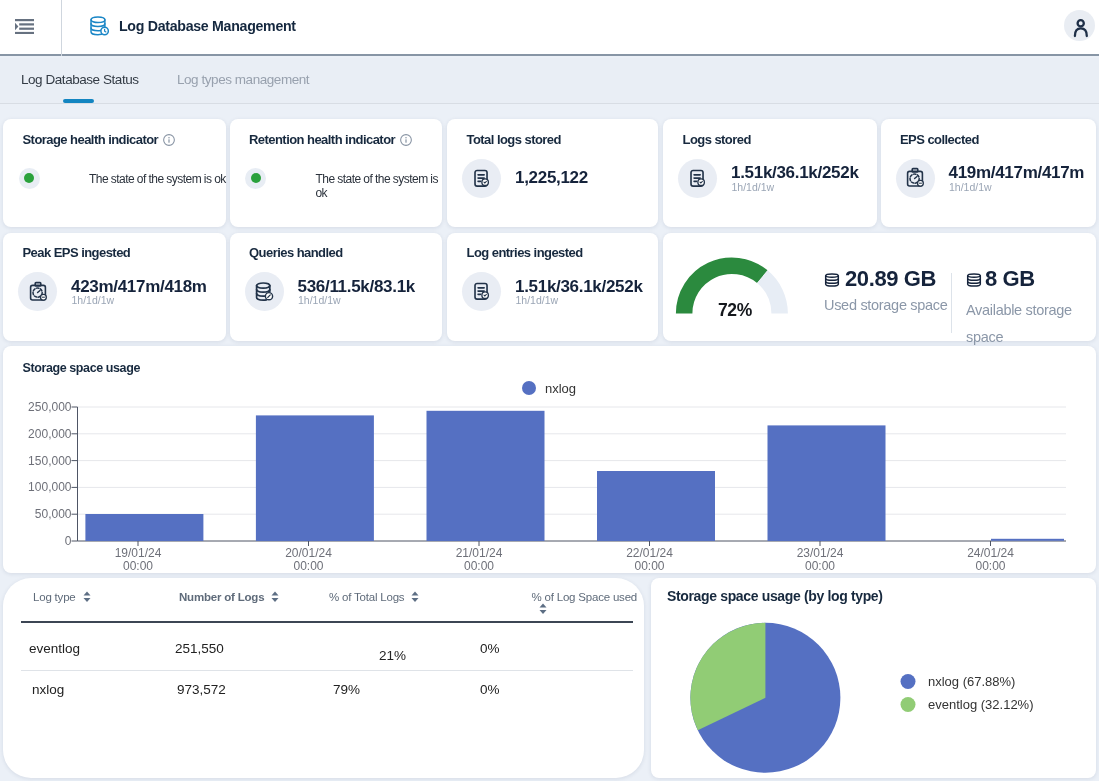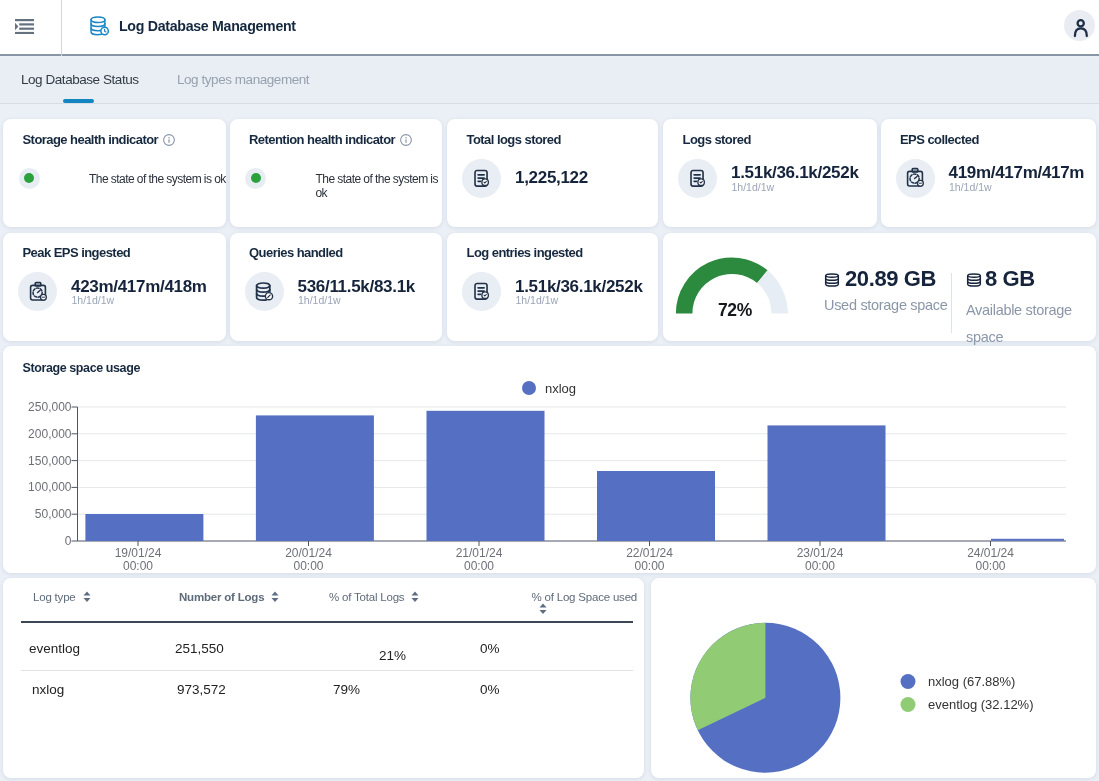--- a/index.html
+++ b/index.html
@@ -263,21 +263,21 @@
       <text x="641.5" y="224.0" font-size="12" fill="#6e7079" text-anchor="middle">00:00</text>
       <line x1="812.0" y1="195.0" x2="812.0" y2="200.0" stroke="#4e5565" stroke-width="1"></line>
       <text x="812.0" y="211.0" font-size="12" fill="#6e7079" text-anchor="middle">23/01/24</text>
       <text x="812.0" y="224.0" font-size="12" fill="#6e7079" text-anchor="middle">00:00</text>
       <line x1="982.5" y1="195.0" x2="982.5" y2="200.0" stroke="#4e5565" stroke-width="1"></line>
       <text x="982.5" y="211.0" font-size="12" fill="#6e7079" text-anchor="middle">24/01/24</text>
       <text x="982.5" y="224.0" font-size="12" fill="#6e7079" text-anchor="middle">00:00</text>
   </svg>
 </div>
 
-<div class="card" style="left:3px; top:577.5px; width:641px; height:200.5px;" id="tablecard">
+<div class="card" style="left:3px; top:577.5px; width:641px; height:200.5px;border-radius:28px;" id="tablecard">
 
   <div style="position:absolute;left:30px;top:13px;font-size:11.5px;color:#5f6b7a;letter-spacing:-0.2px;">Log type<svg width="8" height="12" viewBox="0 0 8 12" style="vertical-align:-2px;margin-left:7px;">
         <path d="M0.5 4.6 L4 0.6 L7.5 4.6 Z" fill="#5d6e84"></path>
         <path d="M0.5 7 L4 11 L7.5 7 Z" fill="#5d6e84"></path>
       </svg></div>
   <div style="position:absolute;left:176px;top:13px;font-size:11.5px;color:#5f6b7a;letter-spacing:-0.2px;font-weight:bold;">Number of Logs<svg width="8" height="12" viewBox="0 0 8 12" style="vertical-align:-2px;margin-left:7px;">
         <path d="M0.5 4.6 L4 0.6 L7.5 4.6 Z" fill="#5d6e84"></path>
         <path d="M0.5 7 L4 11 L7.5 7 Z" fill="#5d6e84"></path>
       </svg></div>
   <div style="position:absolute;left:326px;top:13px;font-size:11.5px;color:#5f6b7a;letter-spacing:-0.2px;">% of Total Logs<svg width="8" height="12" viewBox="0 0 8 12" style="vertical-align:-2px;margin-left:7px;">
@@ -294,20 +294,21 @@
   <div style="position:absolute;left:330px;top:70px;font-size:13.5px;color:#222;margin-left:46px;">21%</div>
   <div style="position:absolute;left:477px;top:63px;font-size:13.5px;color:#222;">0%</div>
   <div style="position:absolute;left:17.5px;top:92px;width:612px;height:1px;background:#dfe3e8;"></div>
   <div style="position:absolute;left:29px;top:104px;font-size:13.5px;color:#222;">nxlog</div>
   <div style="position:absolute;left:174px;top:104px;font-size:13.5px;color:#222;">973,572</div>
   <div style="position:absolute;left:330px;top:104px;font-size:13.5px;color:#222;">79%</div>
   <div style="position:absolute;left:477px;top:104px;font-size:13.5px;color:#222;">0%</div>
 </div>
 <div class="card" style="left:651px; top:577.5px; width:445px; height:200.5px;" id="piecard">
 
+  <div class="ct" style="left:16px;top:10px;font-size:14px;letter-spacing:-0.35px;">Storage space usage (by log type)</div>
   <svg width="439" height="200" viewBox="0 0 439 200" style="position:absolute;left:1px;top:0;" font-family="Liberation Sans, sans-serif">
     <circle cx="113.4" cy="119.8" r="75" fill="#5570c2"></circle>
       <path d="M 113.4 119.8 L 45.78 152.24 A 75 75 0 0 1 113.4 44.8 Z" fill="#91cc75"></path>
     <circle cx="256" cy="103.5" r="7.5" fill="#5570c2"></circle>
     <text x="276" y="108" font-size="13" fill="#333">nxlog (67.88%)</text>
     <circle cx="256" cy="126.5" r="7.5" fill="#91cc75"></circle>
     <text x="276" y="131" font-size="13" fill="#333">eventlog (32.12%)</text>
   </svg>
 </div>
 

